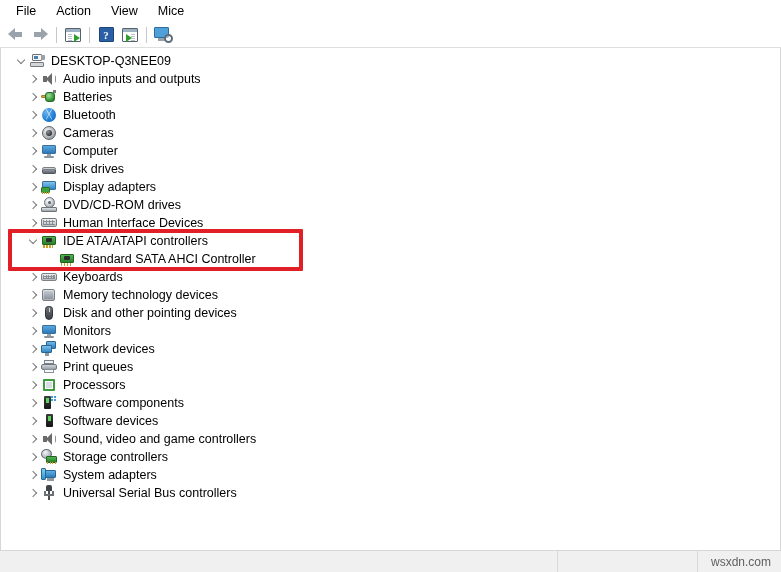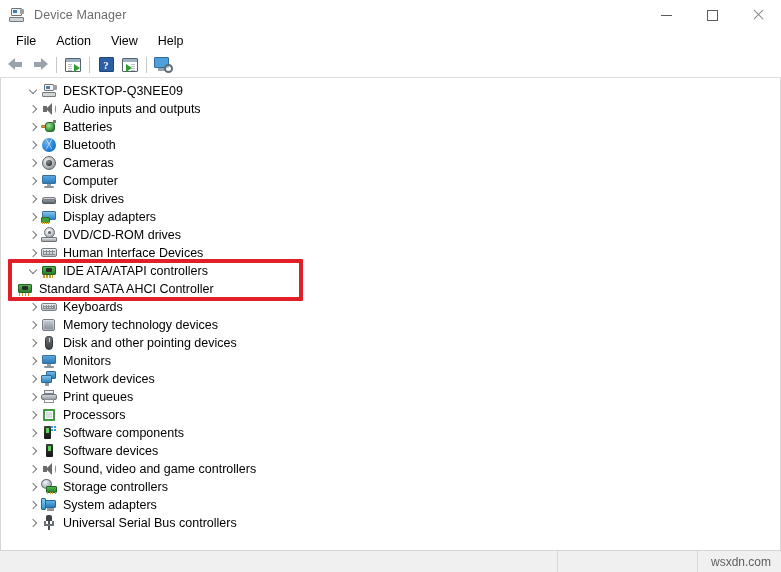--- a/index.html
+++ b/index.html
@@ -255,23 +255,23 @@
     margin-right: 6px;
     position: relative;
   }
   .node .lbl {
     font-size: 12.5px;
     color: #000000;
     line-height: 16px;
   }
 
   
-  .lvl0 { padding-left: 24px; }
+  .lvl0 { padding-left: 12px; }
   .lvl1 { padding-left: 24px; }
-  .lvl2 { }
+  .lvl2 { padding-left: 42px; }
   .lvl2 .chev { visibility: hidden; }
 
   
   .ic-computer-root .body {
     position: absolute; left: 3px; top: 1px;
     width: 10px; height: 7px;
     background: #f4f4f4; border: 1px solid #6d7277; border-radius: 1px;
   }
   .ic-computer-root .scr {
     position: absolute; left: 5px; top: 3px; width: 4px; height: 3px;
@@ -654,47 +654,26 @@
     color: #5f5f5f;
     font-family: "Liberation Sans", sans-serif;
     padding-right: 4px;
   }
 </style>
 </head>
 <body>
 
 <div id="app">
 
-  <div class="titlebar">
-    <div class="titlebar-icon">
-      <div class="ti-base"></div>
-      <div class="ti-monitor"></div>
-      <div class="ti-screen"></div>
-      <div class="ti-plug"></div>
-    </div>
-    <div class="titlebar-text">Device Manager</div>
-    <div class="titlebar-spacer"></div>
-    <div class="win-btns">
-      <div class="win-btn">
-        <span class="glyph-min"></span>
-      </div>
-      <div class="win-btn">
-        <span class="glyph-max"></span>
-      </div>
-      <div class="win-btn close">
-        <span class="glyph-close"></span>
-      </div>
-    </div>
-  </div>
 
   <div class="menubar">
     <div class="menu-item">File</div>
     <div class="menu-item">Action</div>
     <div class="menu-item">View</div>
-    <div class="menu-item">Help</div>
+    <div class="menu-item">Mice</div>
   </div>
 
   <div class="toolbar">
     <div class="tb-btn">
       <span class="arrow back">
         <span class="shaft"></span>
           <span class="head"></span>
       </span>
     </div>
     <div class="tb-btn">

